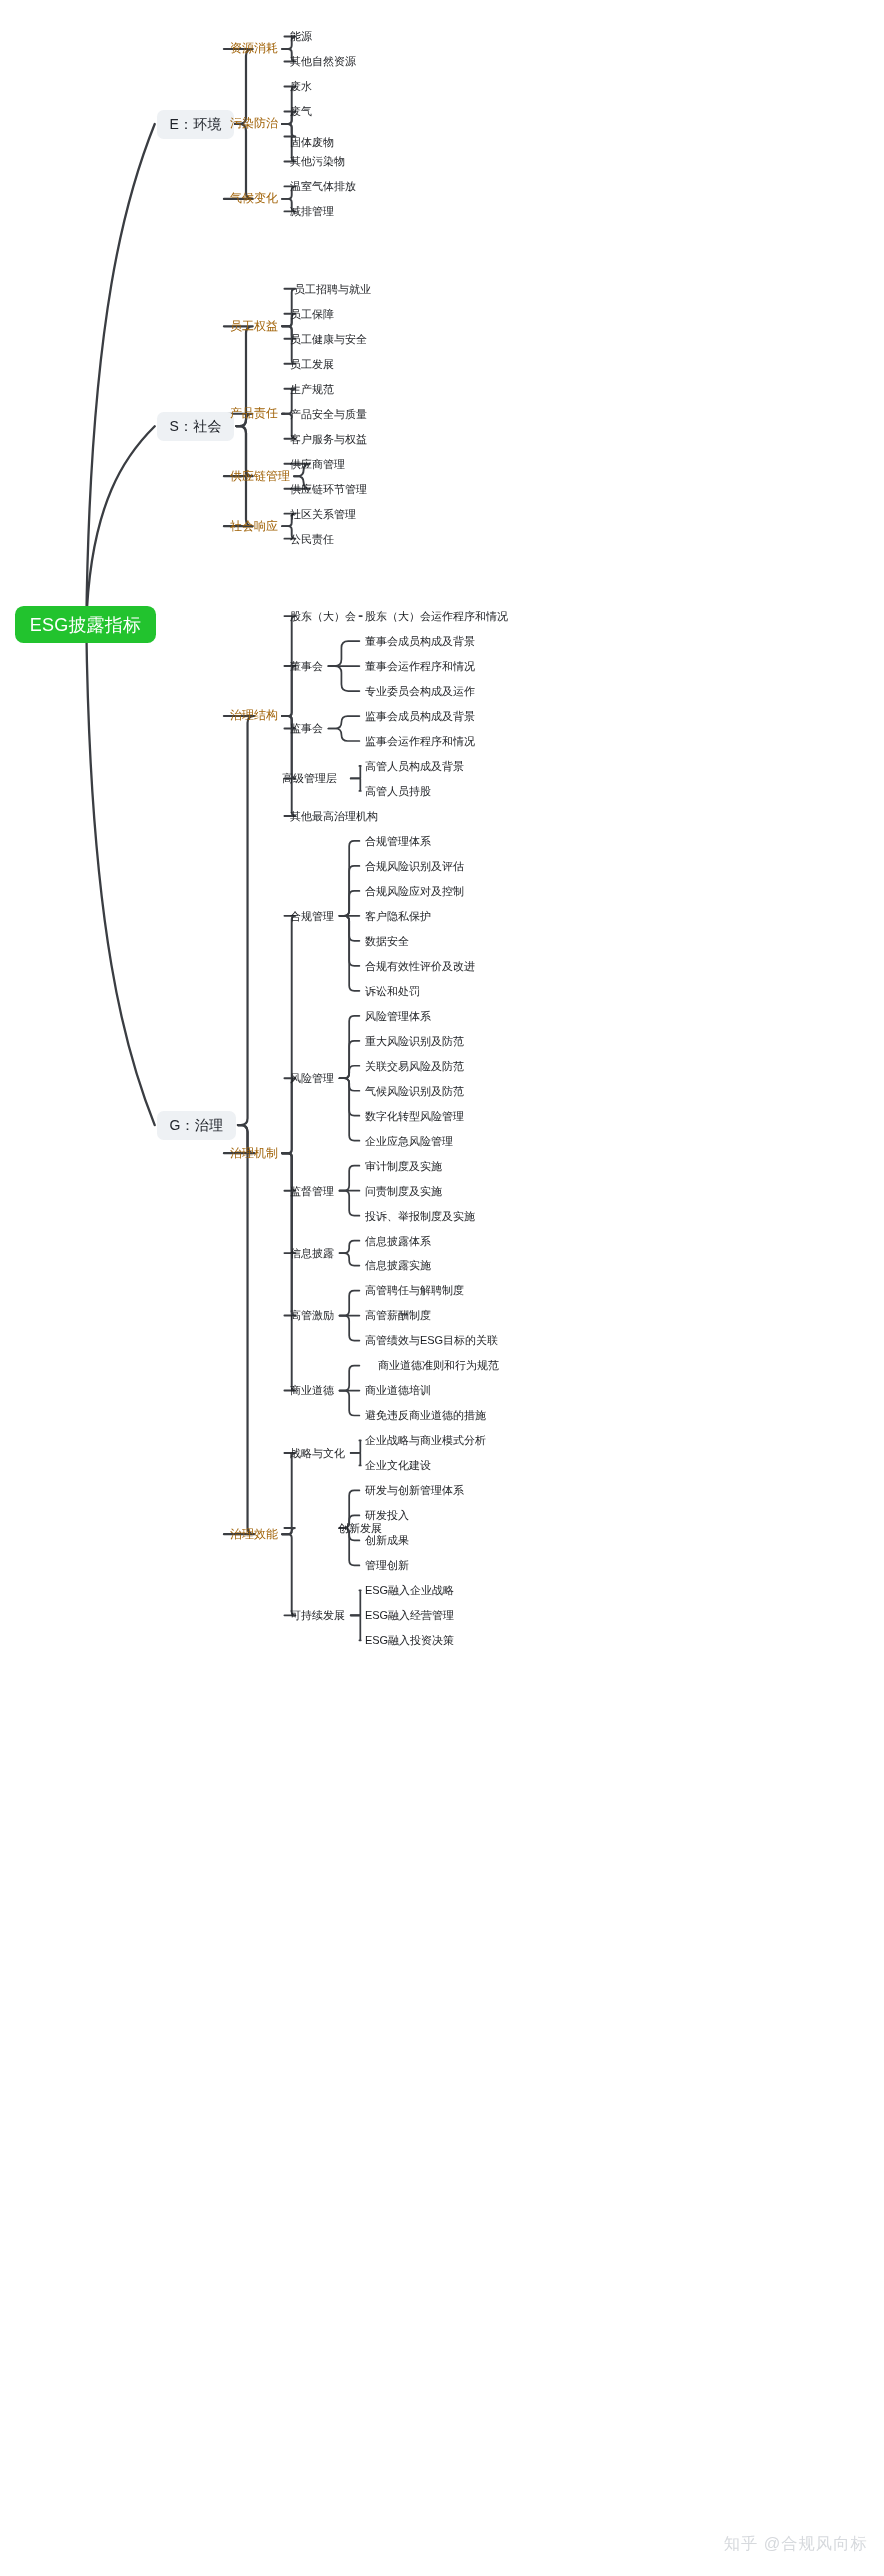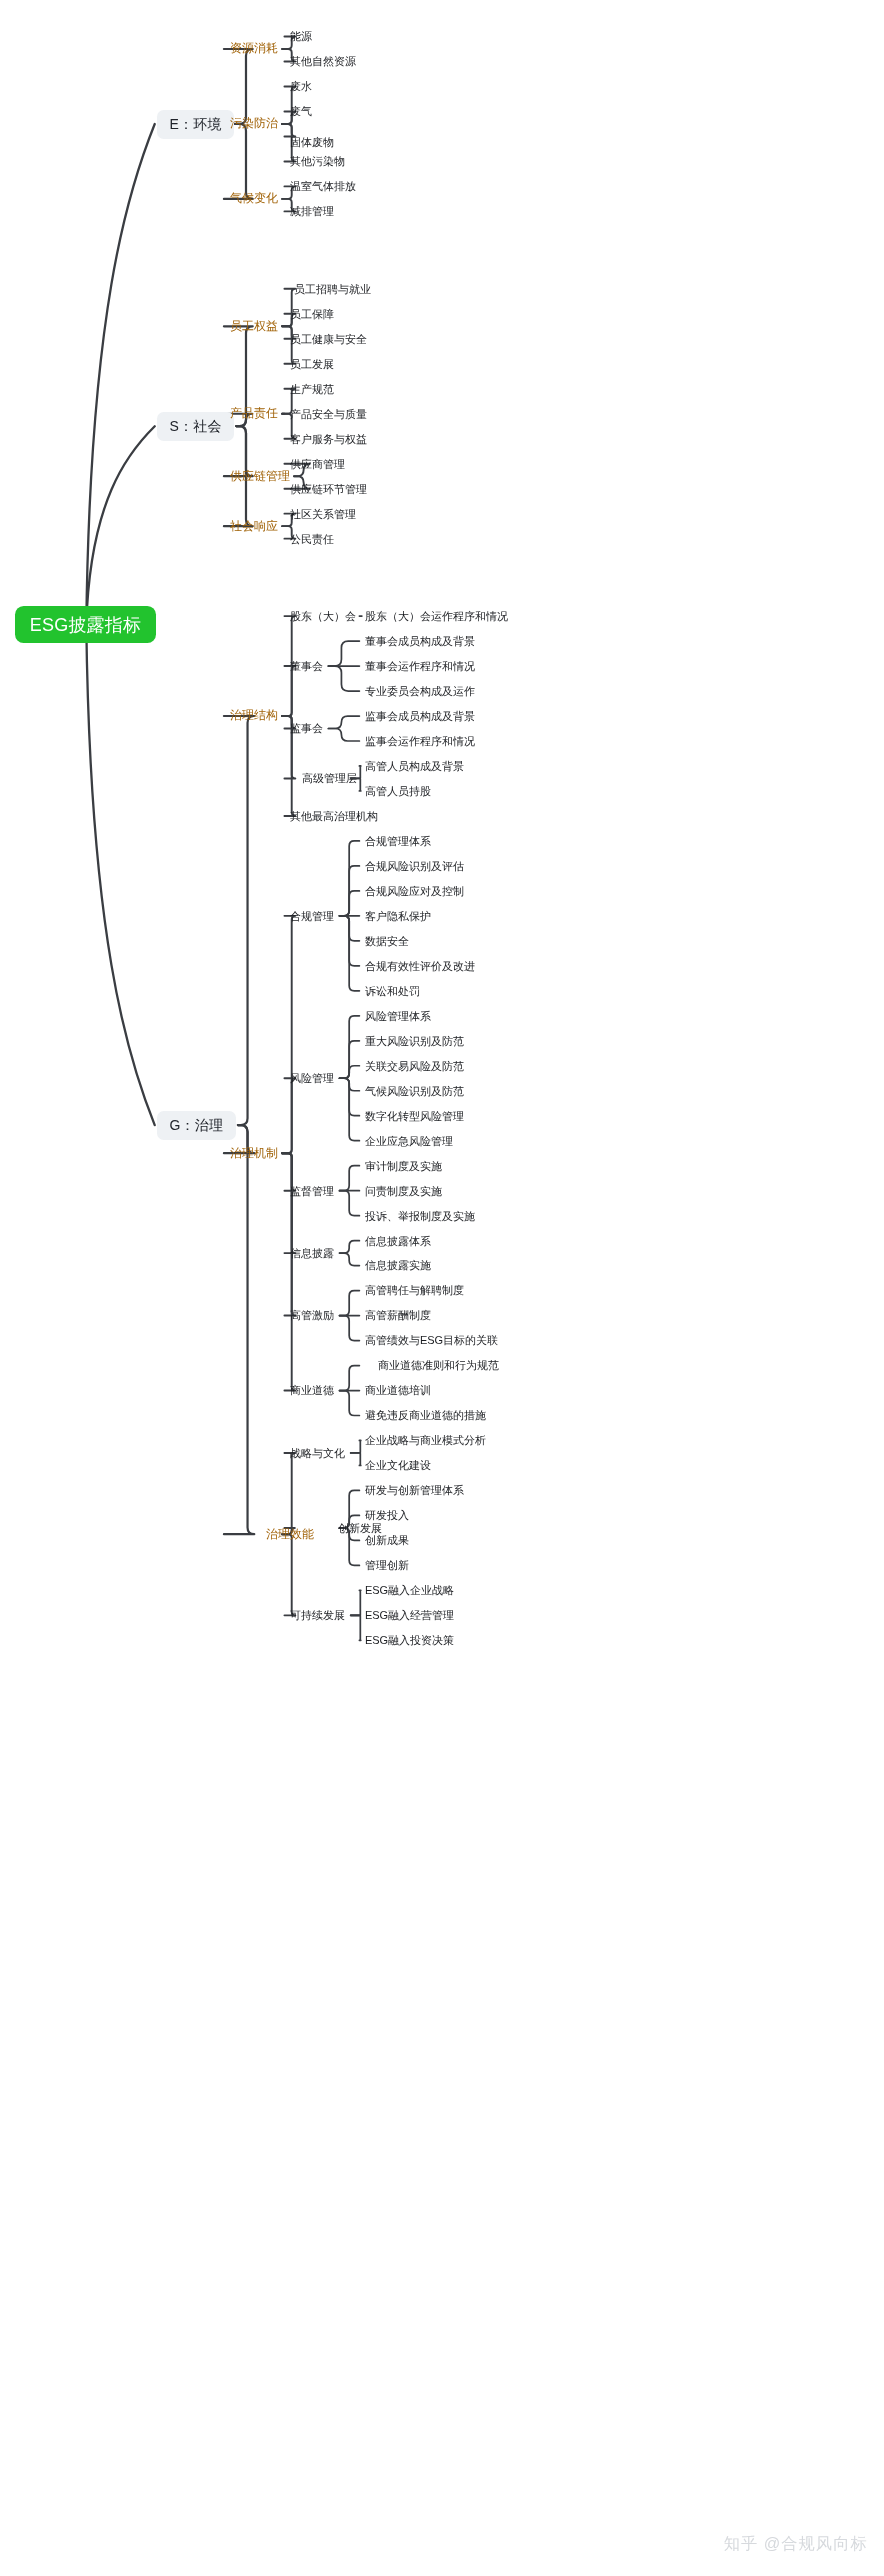--- a/index.html
+++ b/index.html
@@ -199,21 +199,21 @@
       <div class="node node-l2" style="left: 228px; top: 706px;">治理结构</div>
       <div class="node node-l3" style="left: 288px; top: 607px;">股东（大）会</div>
       <div class="node node-l3" style="left: 363px; top: 607px;">股东（大）会运作程序和情况</div>
       <div class="node node-l3" style="left: 288px; top: 657px;">董事会</div>
       <div class="node node-l3" style="left: 363px; top: 632px;">董事会成员构成及背景</div>
       <div class="node node-l3" style="left: 363px; top: 657px;">董事会运作程序和情况</div>
       <div class="node node-l3" style="left: 363px; top: 682px;">专业委员会构成及运作</div>
       <div class="node node-l3" style="left: 288px; top: 719px;">监事会</div>
       <div class="node node-l3" style="left: 363px; top: 707px;">监事会成员构成及背景</div>
       <div class="node node-l3" style="left: 363px; top: 732px;">监事会运作程序和情况</div>
-      <div class="node node-l3" style="left: 300px; top: 769px; text-align: right;">高级管理层</div>
+      <div class="node node-l3" style="left: 280px; top: 769px; text-align: right;">高级管理层</div>
       <div class="node node-l3" style="left: 363px; top: 757px;">高管人员构成及背景</div>
       <div class="node node-l3" style="left: 363px; top: 782px;">高管人员持股</div>
       <div class="node node-l3" style="left: 288px; top: 807px;">其他最高治理机构</div>
       <div class="node node-l2" style="left: 228px; top: 1144px;">治理机制</div>
       <div class="node node-l3" style="left: 288px; top: 907px;">合规管理</div>
       <div class="node node-l3" style="left: 363px; top: 832px;">合规管理体系</div>
       <div class="node node-l3" style="left: 363px; top: 857px;">合规风险识别及评估</div>
       <div class="node node-l3" style="left: 363px; top: 882px;">合规风险应对及控制</div>
       <div class="node node-l3" style="left: 363px; top: 907px;">客户隐私保护</div>
       <div class="node node-l3" style="left: 363px; top: 932px;">数据安全</div>
@@ -234,21 +234,21 @@
       <div class="node node-l3" style="left: 363px; top: 1232px;">信息披露体系</div>
       <div class="node node-l3" style="left: 363px; top: 1256px;">信息披露实施</div>
       <div class="node node-l3" style="left: 288px; top: 1306px;">高管激励</div>
       <div class="node node-l3" style="left: 363px; top: 1281px;">高管聘任与解聘制度</div>
       <div class="node node-l3" style="left: 363px; top: 1306px;">高管薪酬制度</div>
       <div class="node node-l3" style="left: 363px; top: 1331px;">高管绩效与ESG目标的关联</div>
       <div class="node node-l3" style="left: 288px; top: 1381px;">商业道德</div>
       <div class="node node-l3" style="left: 376px; top: 1356px;">商业道德准则和行为规范</div>
       <div class="node node-l3" style="left: 363px; top: 1381px;">商业道德培训</div>
       <div class="node node-l3" style="left: 363px; top: 1406px;">避免违反商业道德的措施</div>
-      <div class="node node-l2" style="left: 228px; top: 1525px; margin-left: 36px;">治理效能</div>
+      <div class="node node-l2" style="left: 228px; top: 1525px;">治理效能</div>
       <div class="node node-l3" style="left: 288px; top: 1444px;">战略与文化</div>
       <div class="node node-l3" style="left: 363px; top: 1431px;">企业战略与商业模式分析</div>
       <div class="node node-l3" style="left: 363px; top: 1456px;">企业文化建设</div>
       <div class="node node-l3" style="left: 288px; top: 1519px; margin-left: 48px;">创新发展</div>
       <div class="node node-l3" style="left: 363px; top: 1481px;">研发与创新管理体系</div>
       <div class="node node-l3" style="left: 363px; top: 1506px;">研发投入</div>
       <div class="node node-l3" style="left: 363px; top: 1531px;">创新成果</div>
       <div class="node node-l3" style="left: 363px; top: 1556px;">管理创新</div>
       <div class="node node-l3" style="left: 288px; top: 1606px;">可持续发展</div>
       <div class="node node-l3" style="left: 363px; top: 1581px;">ESG融入企业战略</div>

